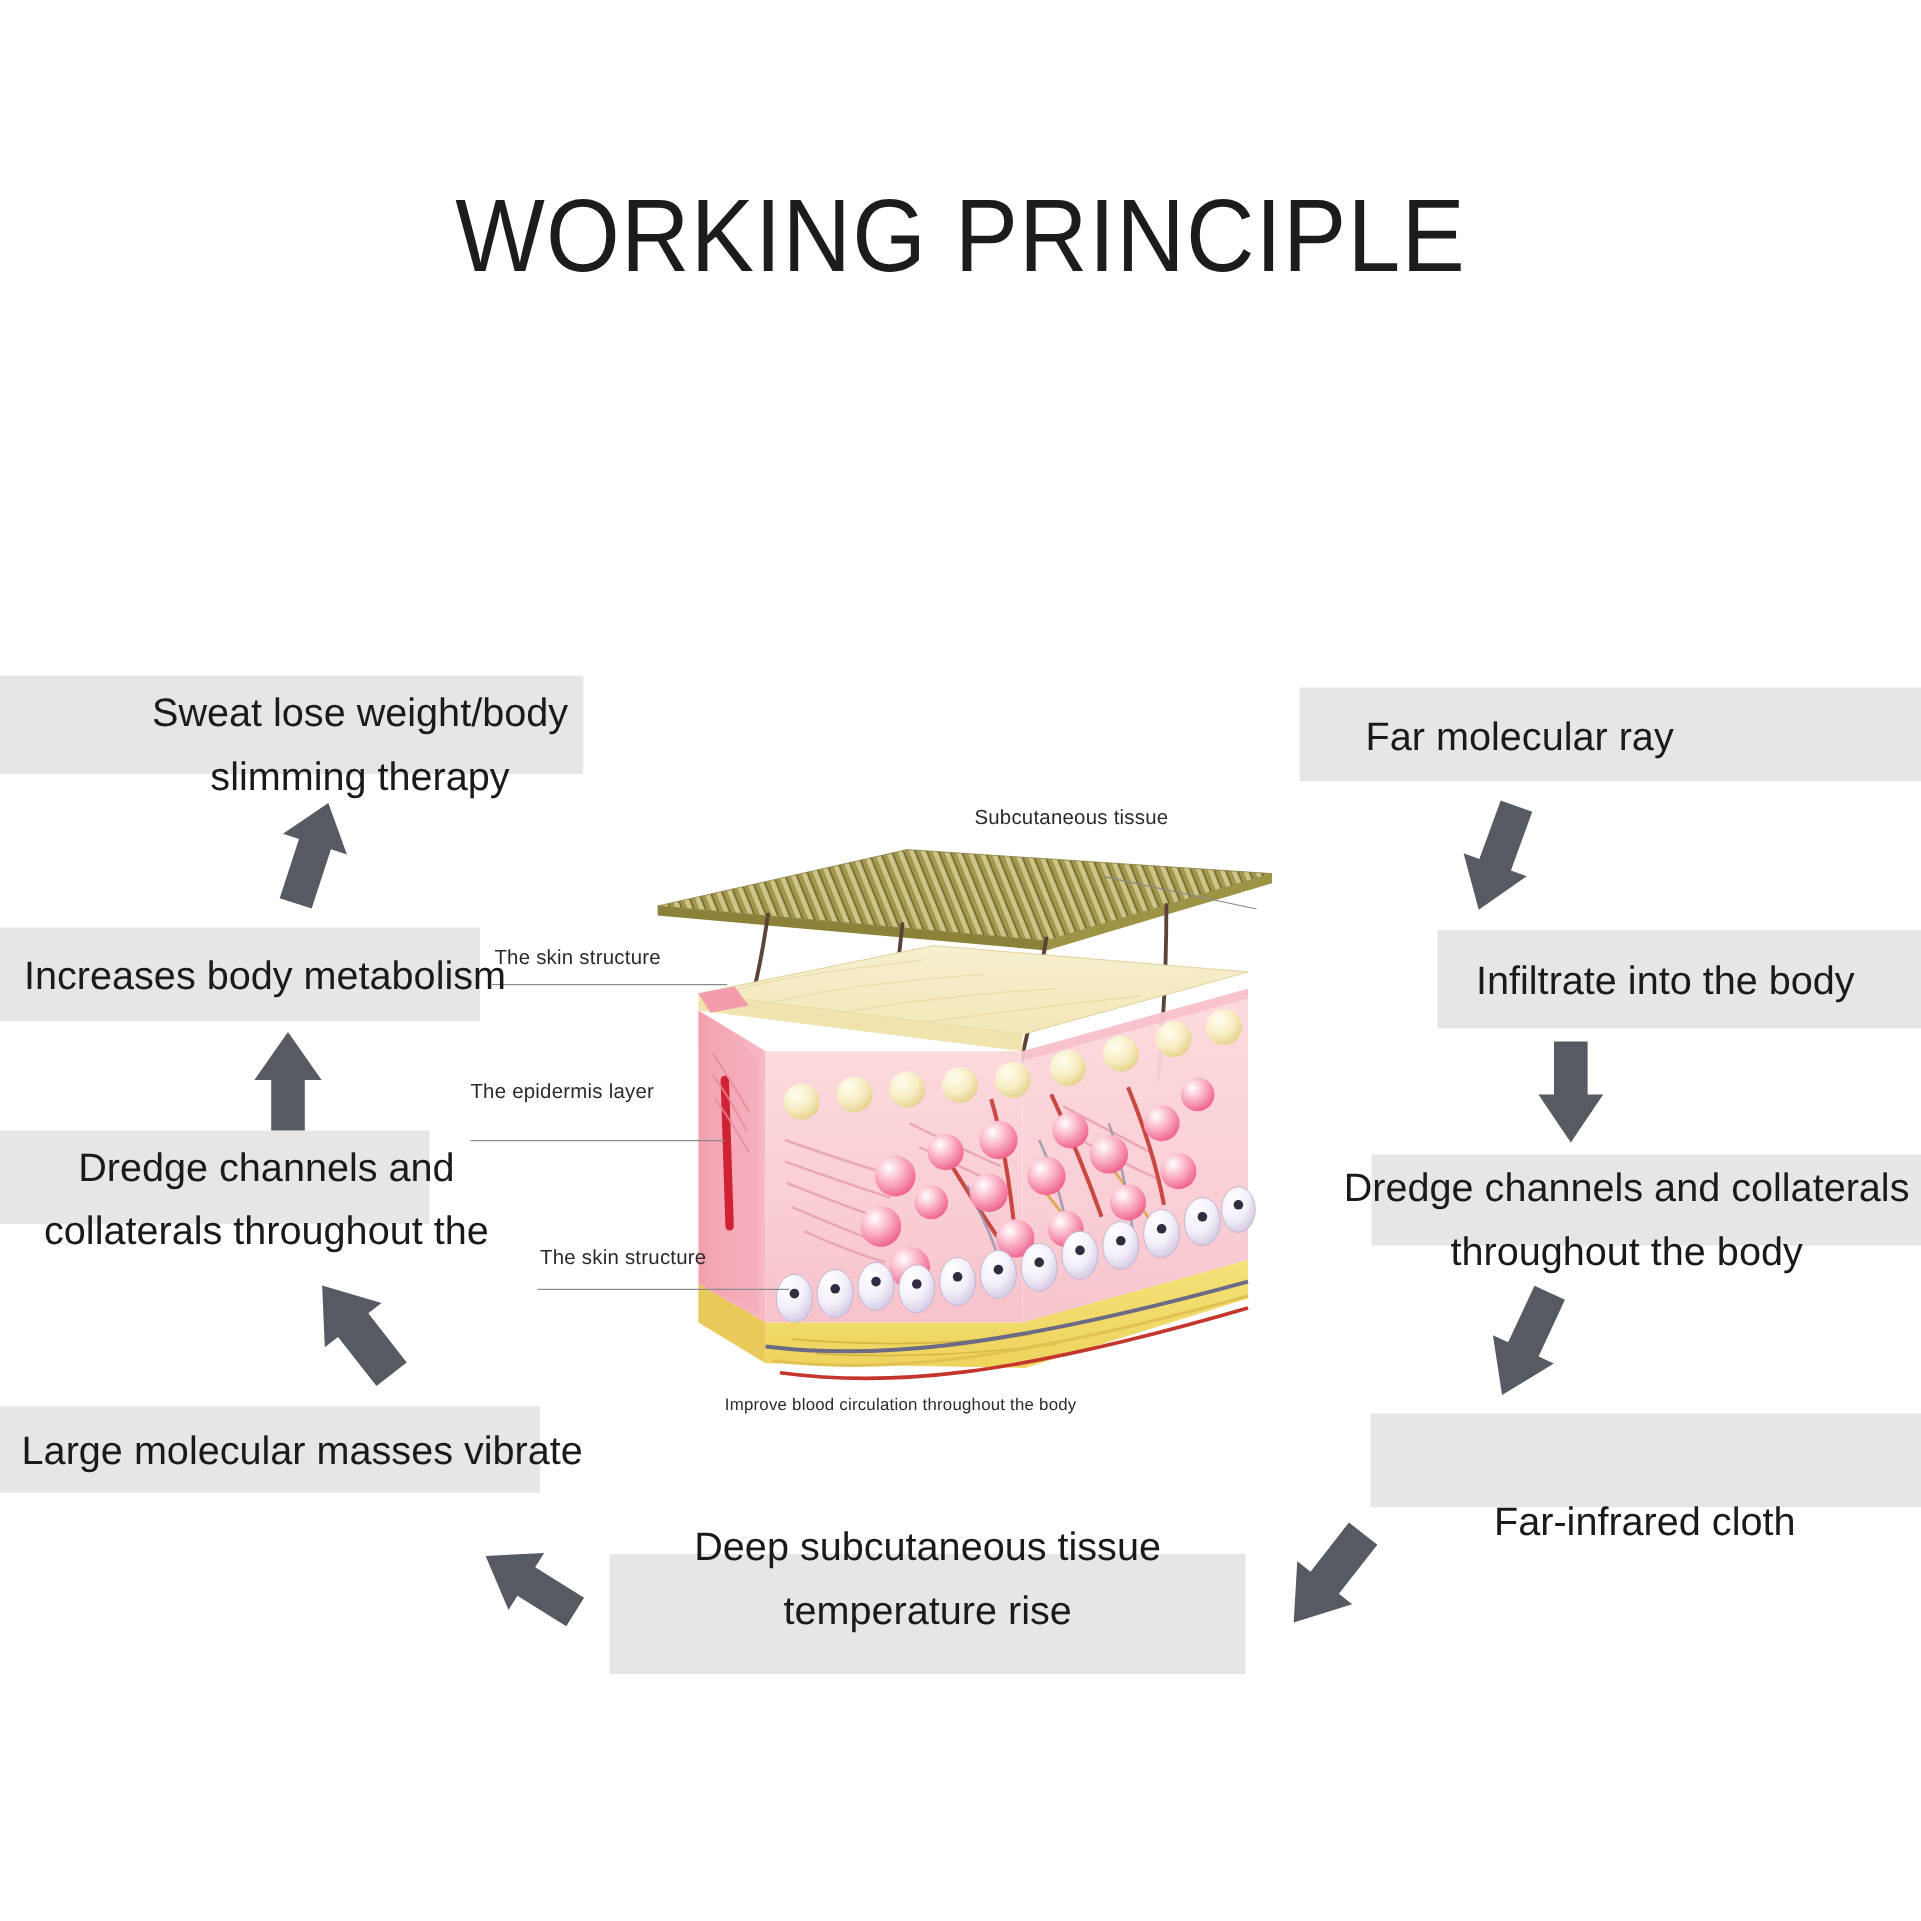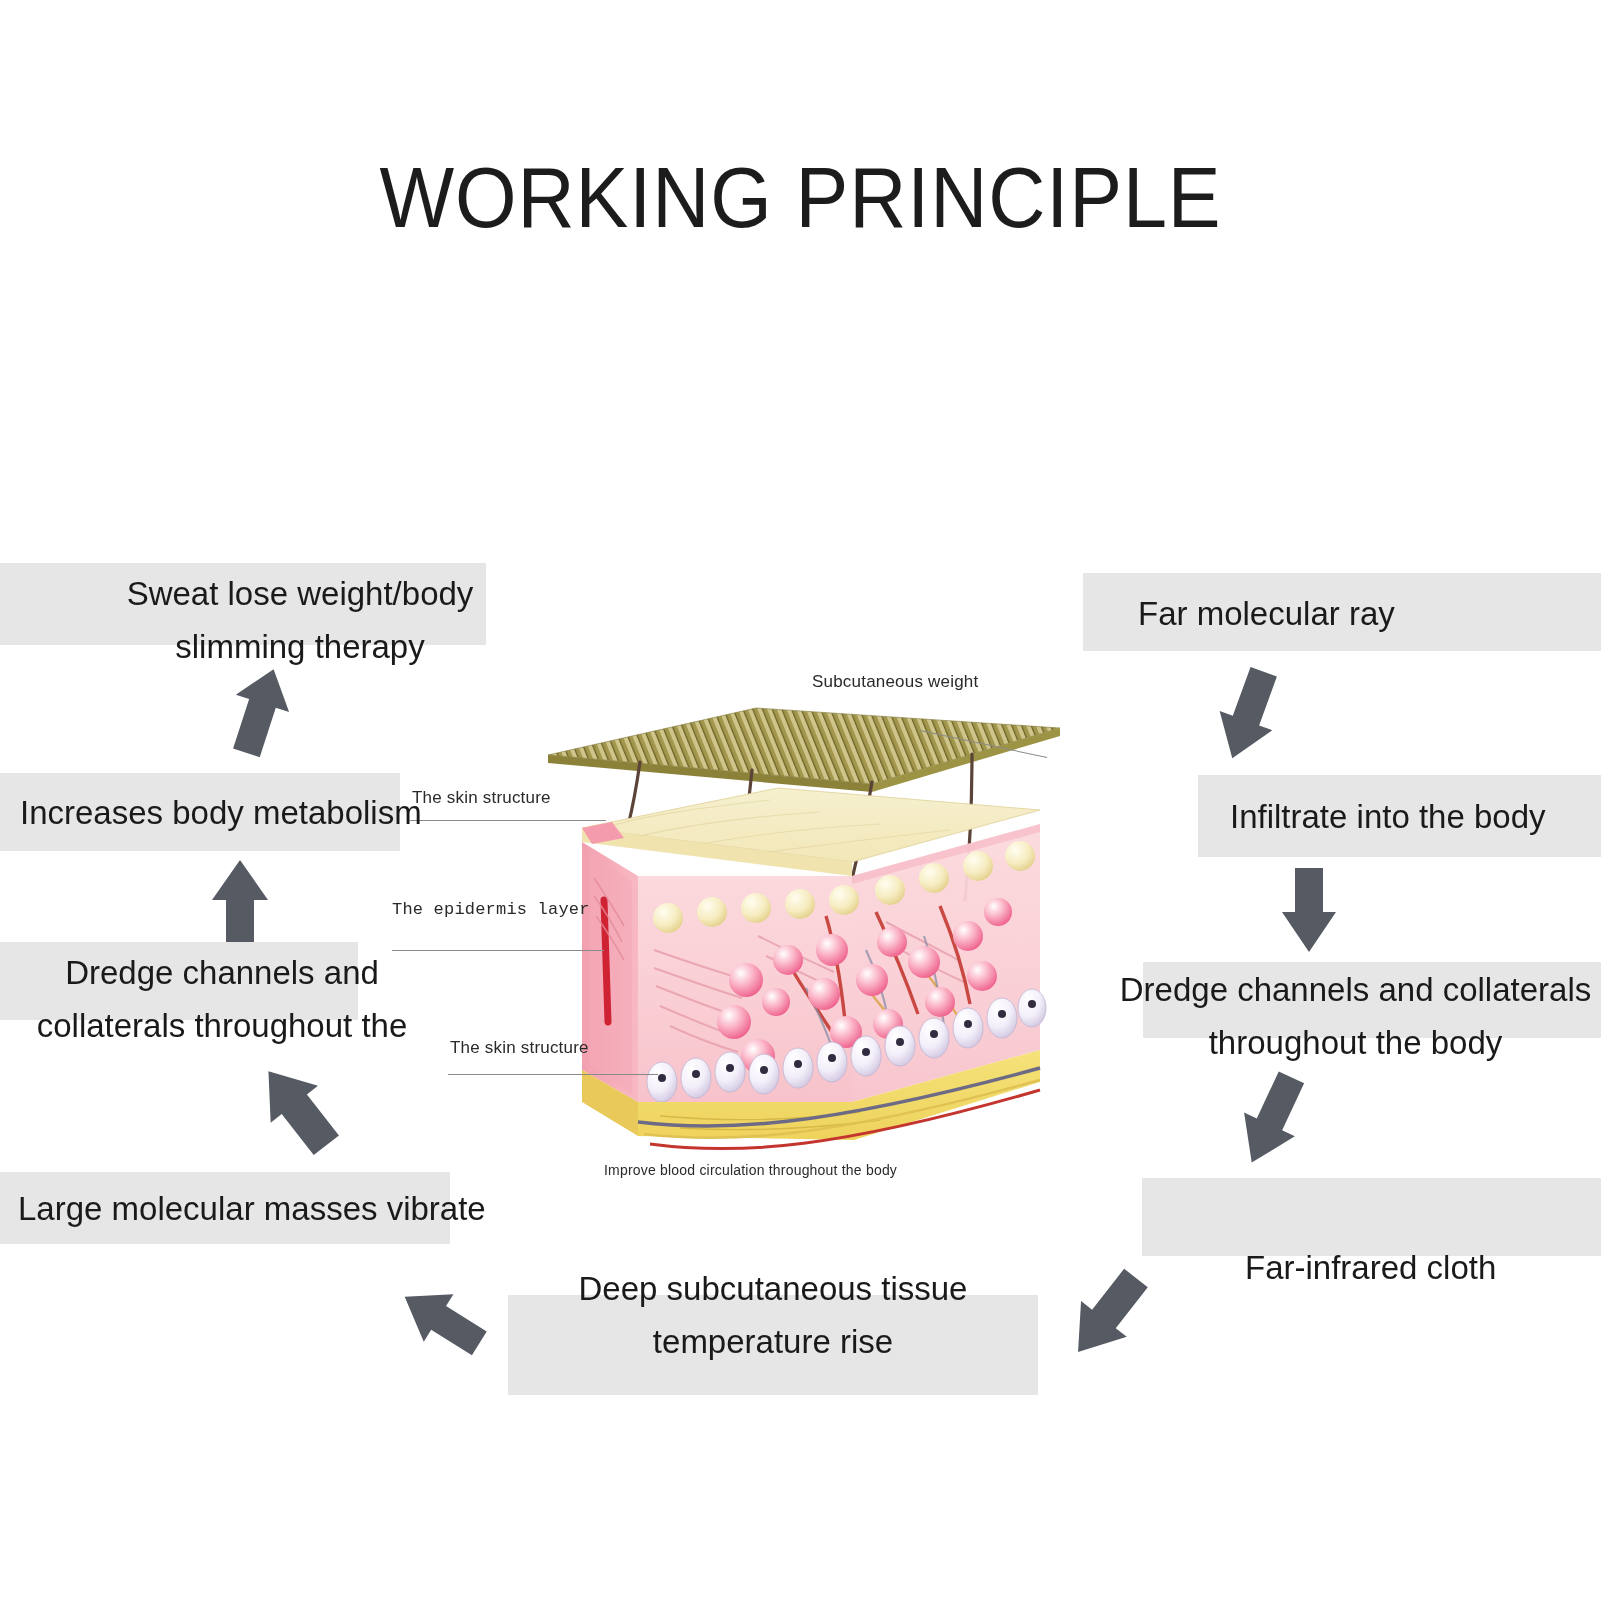--- a/index.html
+++ b/index.html
@@ -269,27 +269,27 @@
       <path d="M140,466 C210,472 280,470 340,462"></path>
       <path d="M160,478 C230,482 300,478 360,470"></path>
     </g>
 
     <path d="M118,472 C200,482 300,478 520,418" stroke="#6d6a86" stroke-width="3.4" fill="none"></path>
     <path d="M130,494 C220,506 320,498 520,440" stroke="#c4352e" stroke-width="3" fill="none"></path>
     <path d="M124,484 C210,494 310,488 520,430" stroke="#e0c253" stroke-width="2.6" fill="none"></path>
   </svg>
 
   
-  <div class="anno" style="left:292px; top:22px;">Subcutaneous weight</div>
+  <div class="anno" style="left:292px; top:22px;">Subcutaneous tissue</div>
   <div class="anno-line" style="left:400px; top:80px; width:130px; transform:rotate(12deg); transform-origin:left center;"></div>
 
   <div class="anno" style="left:-108px; top:138px;">The skin structure</div>
   <div class="anno-line" style="left:-110px; top:170px; width:196px;"></div>
 
-  <div class="anno" style="left:-128px; top:250px;font-family:Liberation Mono, monospace;">The epidermis layer</div>
+  <div class="anno" style="left:-128px; top:250px;">The epidermis layer</div>
   <div class="anno-line" style="left:-128px; top:300px; width:212px;"></div>
 
   <div class="anno" style="left:-70px; top:388px;">The skin structure</div>
   <div class="anno-line" style="left:-72px; top:424px; width:210px;"></div>
 
   <div class="anno" style="left:84px; top:512px; font-size:14px;text-align:right;">Improve blood circulation throughout the body</div>
 </div>
 
 <div class="flow-box" style="left:0px; top:563px; width:486px; height:82px;"></div>
 <div class="flow-label two-line" style="left:100px; top:567px; width:400px; text-align:center;">Sweat lose weight/body slimming therapy</div>

